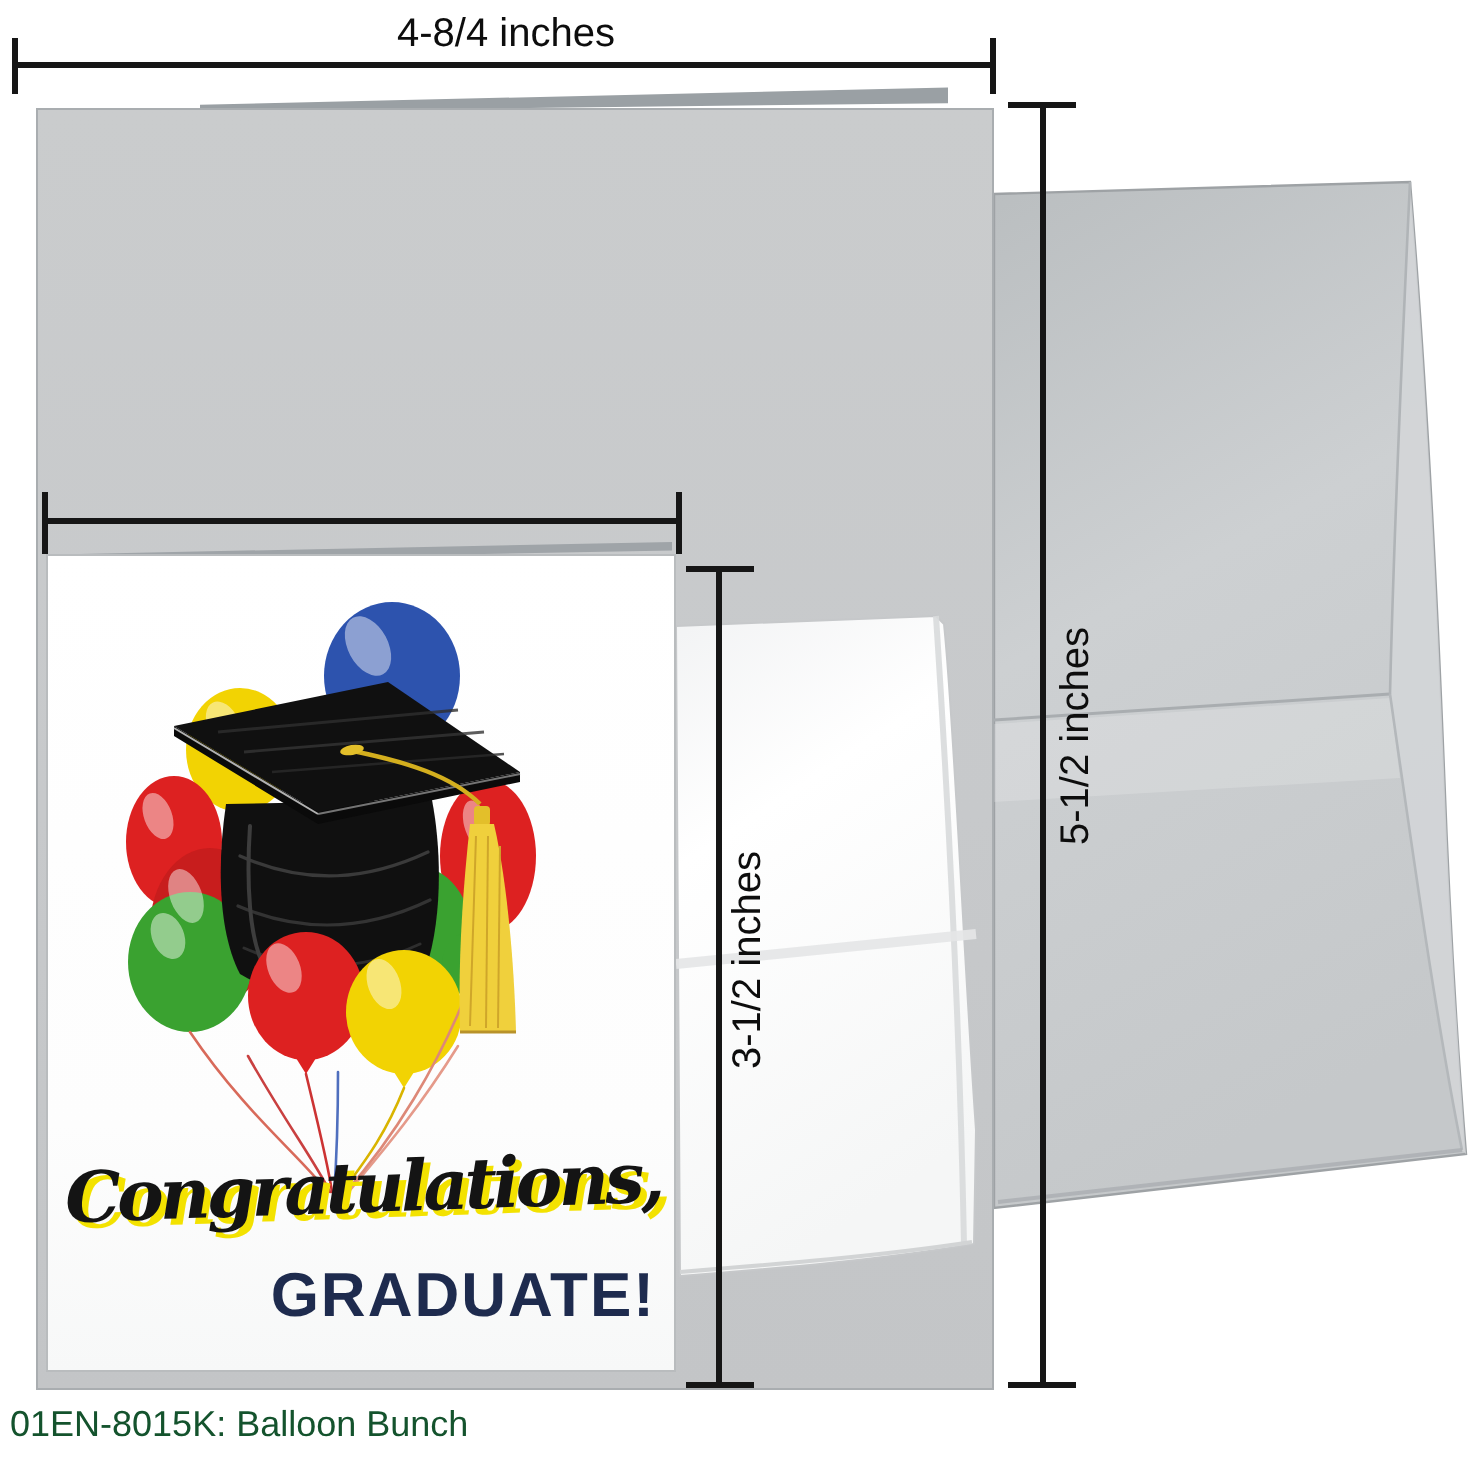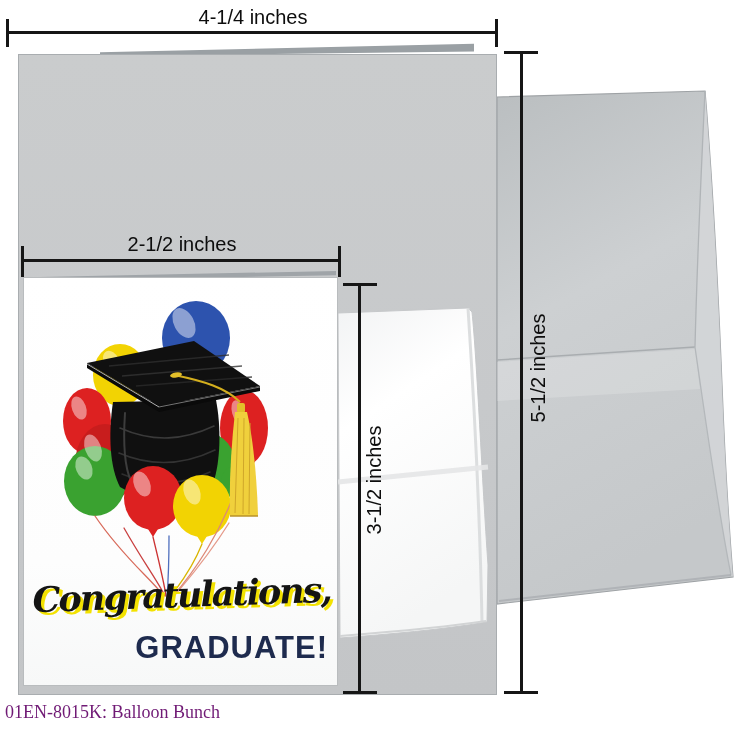--- a/index.html
+++ b/index.html
@@ -48,21 +48,21 @@
     font-size:31px;letter-spacing:1px;color:#1e2b4e;white-space:nowrap;
   }
   
   .dim-line{position:absolute;background:#161616;}
   .dim-label{
     position:absolute;font-size:20px;color:#0d0d0d;text-align:center;white-space:nowrap;
   }
   .dim-label.vert{transform:rotate(-90deg);}
   
   .caption{
-    position:absolute;left:5px;top:702px;font-size:18px;color:#701a75;font-family:Liberation Serif, serif;
+    position:absolute;left:5px;top:702px;font-size:18px;color:#14532d;
   }
 </style>
 </head>
 <body>
 
 <div class="stage">
 
   <svg class="envelope-svg" viewBox="0 0 278 530">
     <defs>
       <linearGradient id="envGrad" x1="0" y1="0" x2="0.25" y2="1">
@@ -166,26 +166,25 @@
         <path d="M 214,140 L 211,235"></path>
         <path d="M 220,140 L 219,236"></path>
         <path d="M 226,145 L 225,236"></path>
         <path d="M 206,238 L 234,238" stroke="#b8922a" stroke-width="1.5"></path>
       </g>
     </svg>
     <div class="greeting-script">Congratulations,</div>
     <div class="greeting-caps">GRADUATE!</div>
   </div>
 
-  <div class="dim-label" style="left:8px;width:490px;top:6px;">4-1/4 inches</div>
+  <div class="dim-label" style="left:8px;width:490px;top:6px;">4-8/4 inches</div>
   <div class="dim-line" style="left:8px;top:31px;width:490px;height:3px;"></div>
   <div class="dim-line" style="left:6px;top:19px;width:3px;height:28px;"></div>
   <div class="dim-line" style="left:495px;top:19px;width:3px;height:28px;"></div>
 
-  <div class="dim-label" style="left:23px;width:318px;top:233px;">2-1/2 inches</div>
   <div class="dim-line" style="left:23px;top:259px;width:318px;height:3px;"></div>
   <div class="dim-line" style="left:21px;top:246px;width:3px;height:31px;"></div>
   <div class="dim-line" style="left:338px;top:246px;width:3px;height:31px;"></div>
 
   <div class="dim-line" style="left:520px;top:52px;width:3px;height:641px;"></div>
   <div class="dim-line" style="left:504px;top:51px;width:34px;height:3px;"></div>
   <div class="dim-line" style="left:504px;top:691px;width:34px;height:3px;"></div>
   <div class="dim-label vert" style="left:482px;top:357px;width:112px;height:22px;">5-1/2 inches</div>
 
   <div class="dim-line" style="left:358px;top:284px;width:3px;height:409px;"></div>

